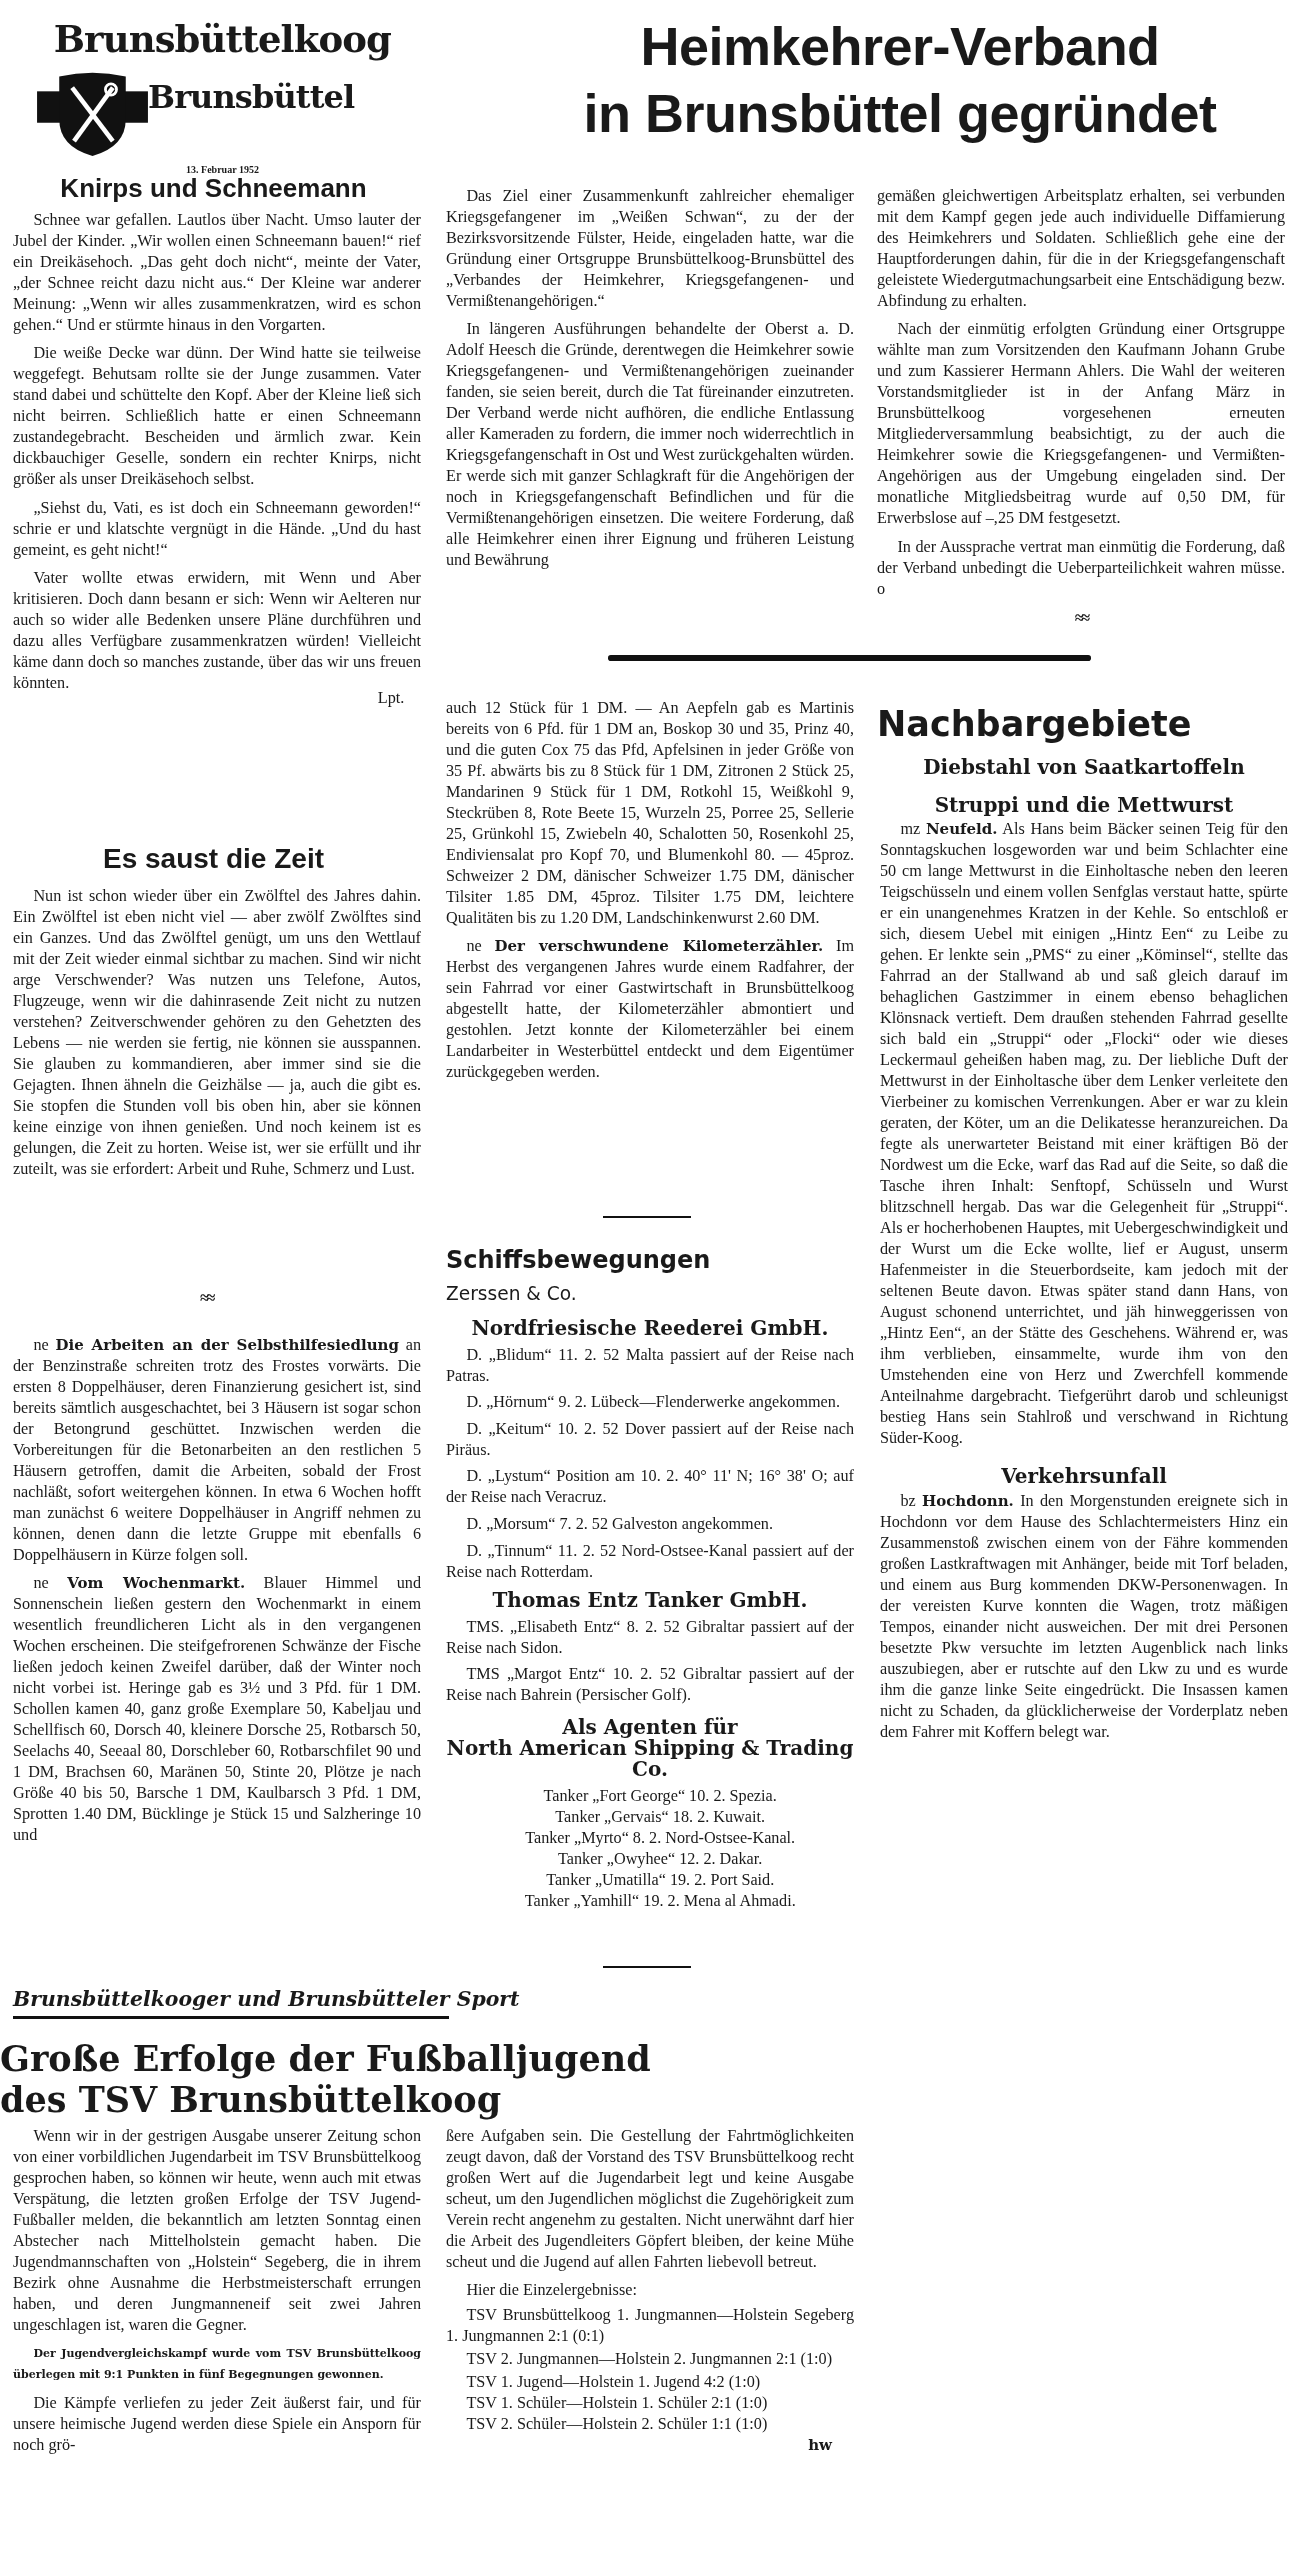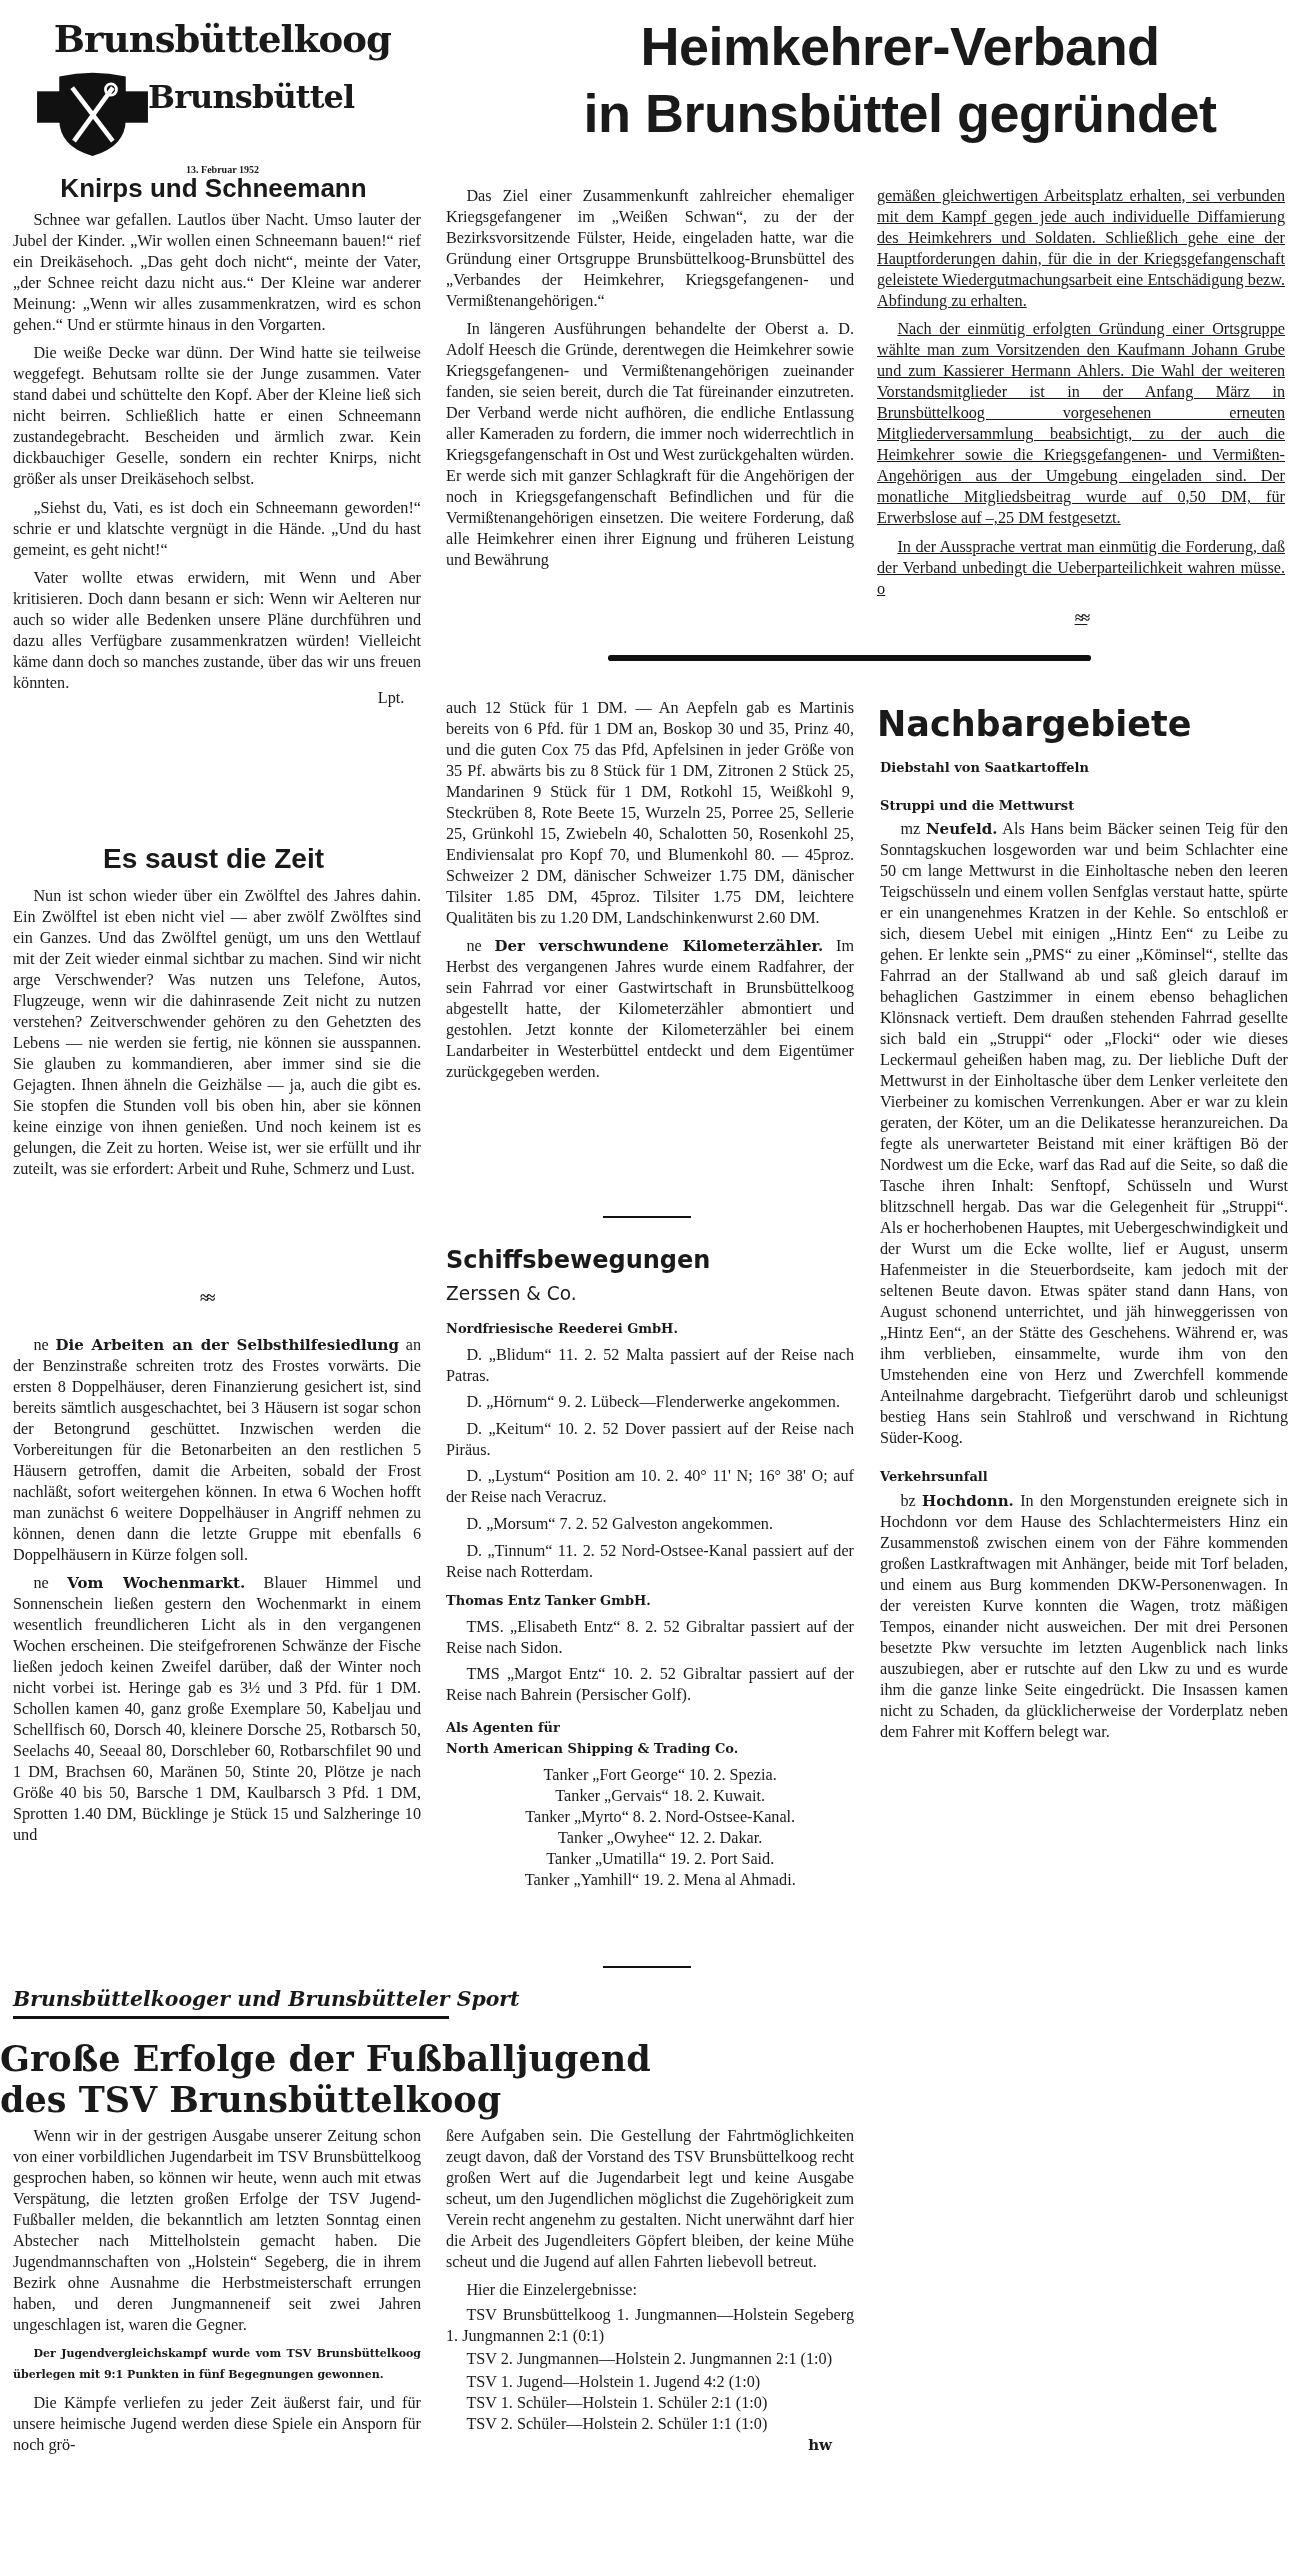--- a/index.html
+++ b/index.html
@@ -8,21 +8,21 @@
   .abs { position: absolute; }
   .col { position: absolute; font-size: 16.2px; line-height: 21px; text-align: justify; hyphens: auto; }
   .col p { margin: 0 0 7.4px 0; text-indent: 20.4px; }
   .col p.noind { text-indent: 0; }
   .masthead1 { font-family: "DejaVu Serif", serif; font-weight: 900; font-size: 37px; letter-spacing: -0.9px; }
   .masthead2 { font-family: "DejaVu Serif", serif; font-weight: 900; font-size: 32px; letter-spacing: -0.9px; }
   .date { font-weight: bold; font-size: 10px; text-align: center; font-family: Liberation Serif, serif; }
   .h-cond { font-family: "Liberation Sans", "DejaVu Sans", sans-serif; font-weight: bold; transform-origin: left top; }
   .h-main { font-family: "Liberation Sans Narrow", "Liberation Sans", sans-serif; font-weight: bold; font-size: 56px; line-height: 67px; text-align: center; letter-spacing: -0.5px; }
   .h-sec { font-family: "DejaVu Sans", sans-serif; font-weight: bold; text-align: left; }
-  .h-sub { font-weight: bold; font-size: 13px; font-family: "DejaVu Serif", serif; }
+  .h-sub { font-weight: bold; text-align: center; font-size: 20px; font-family: "DejaVu Serif", serif; }
   .runin { font-weight: bold; font-family: "DejaVu Serif", serif; font-size: 15px; }
   .rule { position: absolute; background: #111; }
   .wavy { position: absolute; font-size: 16.7px; font-weight: bold; letter-spacing: -2.8px; }
   .ship p { text-indent: 20.4px; margin-bottom: 5.6px; }
   .tanker { text-indent: 0 !important; margin: 0 !important; padding-left: 20.4px; white-space: nowrap; text-align: center; }
   .sport-banner { font-family: "DejaVu Serif", serif; font-style: italic; font-weight: bold; font-size: 20.4px; }
   .crest svg { display: block; }
 </style>
 </head>
 <body>
@@ -45,21 +45,21 @@
 
 <div class="abs h-main" style="left:501px; top:13px; width:798px; font-size:54px;">
   <div>Heimkehrer-Verband</div>
   <div>in Brunsbüttel gegründet</div>
 </div>
 
 <div class="col" style="left:446px; top:186px; width:408px;">
   <p>Das Ziel einer Zusammenkunft zahlreicher ehemaliger Kriegsgefangener im „Weißen Schwan“, zu der der Bezirksvorsitzende Fülster, Heide, eingeladen hatte, war die Gründung einer Ortsgruppe Brunsbüttelkoog-Brunsbüttel des „Verbandes der Heimkehrer, Kriegsgefangenen- und Vermißtenangehörigen.“</p>
   <p>In längeren Ausführungen behandelte der Oberst a. D. Adolf Heesch die Gründe, derentwegen die Heimkehrer sowie Kriegsgefangenen- und Vermißtenangehörigen zueinander fanden, sie seien bereit, durch die Tat füreinander einzutreten. Der Verband werde nicht aufhören, die endliche Entlassung aller Kameraden zu fordern, die immer noch widerrechtlich in Kriegsgefangenschaft in Ost und West zurückgehalten würden. Er werde sich mit ganzer Schlagkraft für die Angehörigen der noch in Kriegsgefangenschaft Befindlichen und für die Vermißtenangehörigen einsetzen. Die weitere Forderung, daß alle Heimkehrer einen ihrer Eignung und früheren Leistung und Bewährung</p>
 </div>
-<div class="col" style="left:877px; top:186px; width:408px;text-decoration:underline;">
+<div class="col" style="left:877px; top:186px; width:408px;">
   <p class="noind">gemäßen gleichwertigen Arbeitsplatz erhalten, sei verbunden mit dem Kampf gegen jede auch individuelle Diffamierung des Heimkehrers und Soldaten. Schließlich gehe eine der Hauptforderungen dahin, für die in der Kriegsgefangenschaft geleistete Wiedergutmachungsarbeit eine Entschädigung bezw. Abfindung zu erhalten.</p>
   <p>Nach der einmütig erfolgten Gründung einer Ortsgruppe wählte man zum Vorsitzenden den Kaufmann Johann Grube und zum Kassierer Hermann Ahlers. Die Wahl der weiteren Vorstandsmitglieder ist in der Anfang März in Brunsbüttelkoog vorgesehenen erneuten Mitgliederversammlung beabsichtigt, zu der auch die Heimkehrer sowie die Kriegsgefangenen- und Vermißten-Angehörigen aus der Umgebung eingeladen sind. Der monatliche Mitgliedsbeitrag wurde auf 0,50 DM, für Erwerbslose auf –,25 DM festgesetzt.</p>
   <p>In der Aussprache vertrat man einmütig die Forderung, daß der Verband unbedingt die Ueberparteilichkeit wahren müsse.   o</p>
   <div class="wavy" style="position:relative; text-align:center; width:100%;">≈≈</div>
 </div>
 
 <div class="rule" style="left:608px; top:655px; width:483px; height:5.6px; border-radius:2.8px;"></div>
 
 <div class="abs h-cond" style="left:0; top:173px; width:427px; text-align:center; font-size:26px;">Knirps und Schneemann</div>
 <div class="col" style="left:13px; top:210px; width:408px;">

